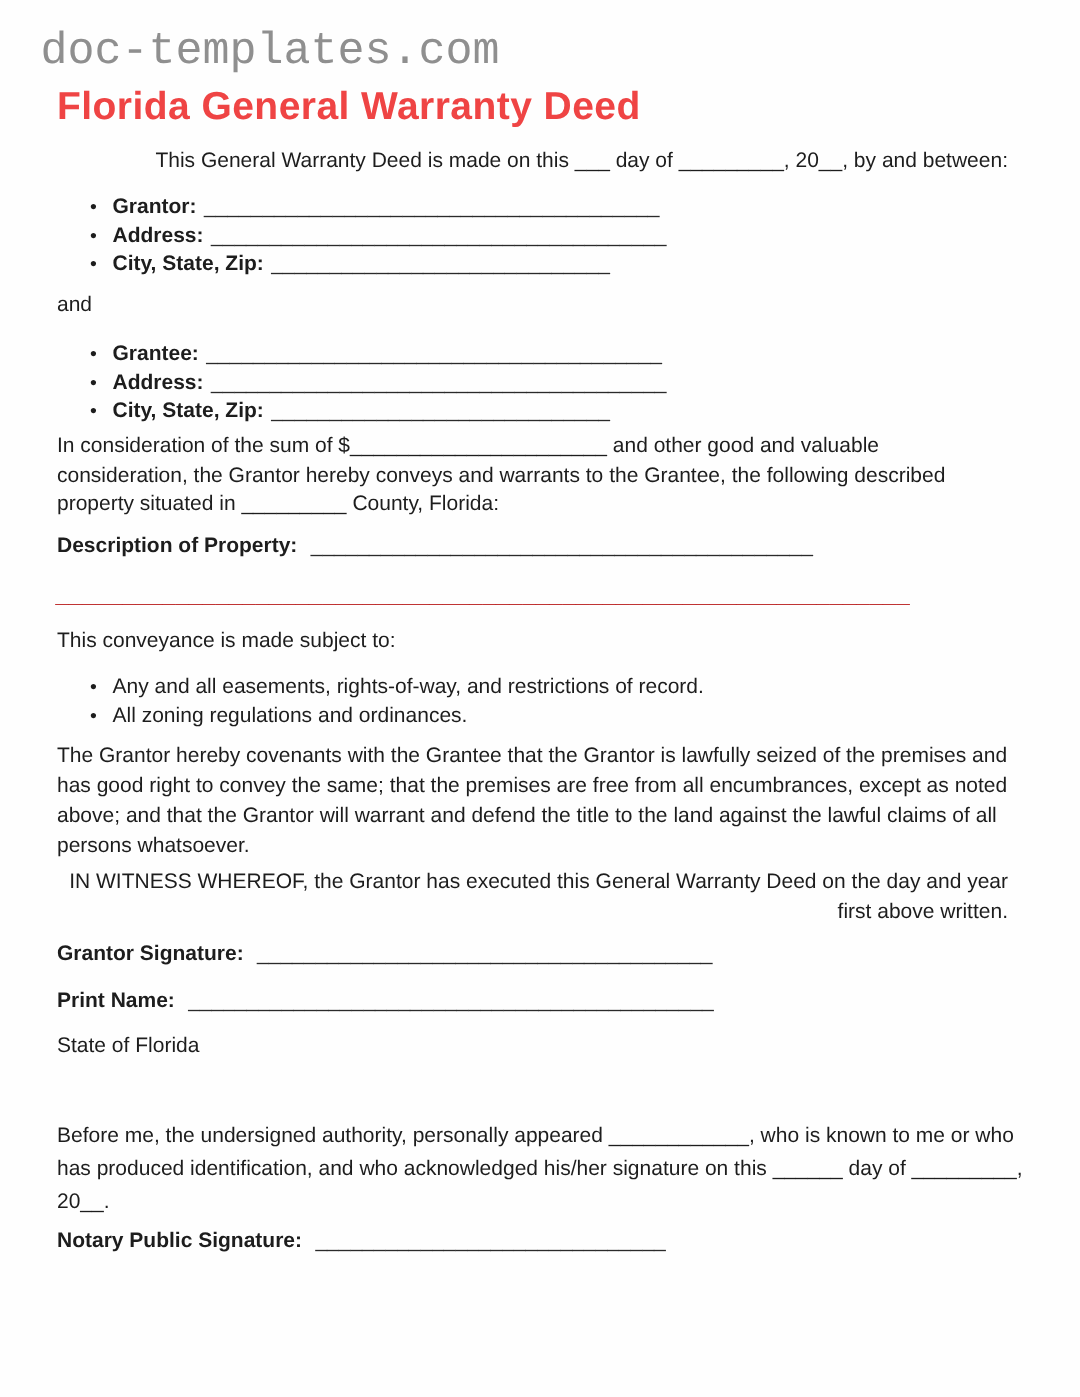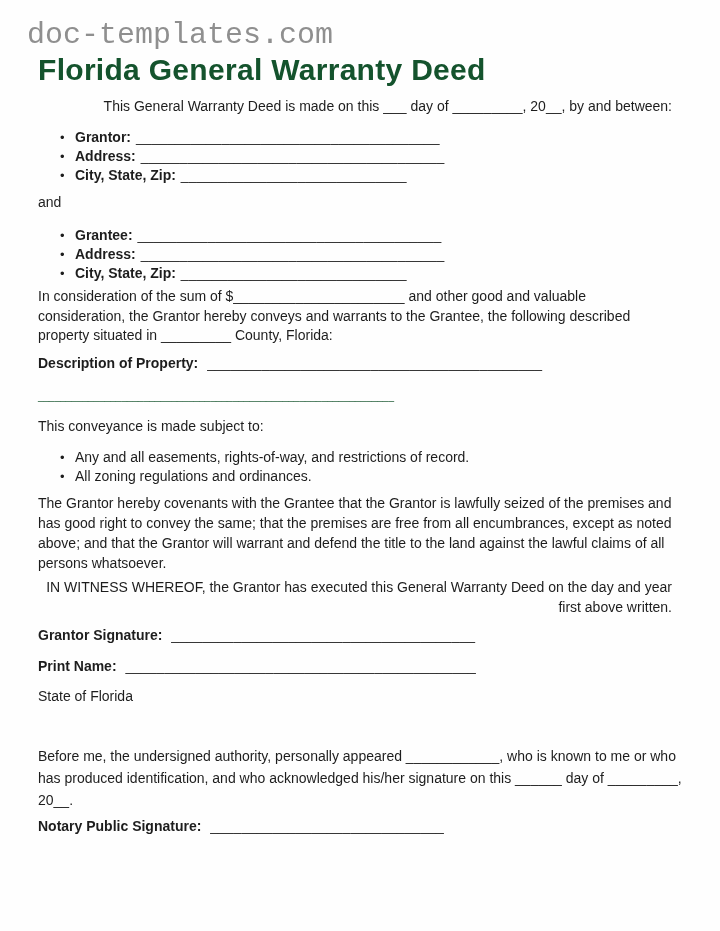--- a/index.html
+++ b/index.html
@@ -11,35 +11,35 @@
     color:#1d1d1d;
     overflow:hidden;
   }
   .abs{position:absolute;}
   .site{
     font-family:"Liberation Mono","DejaVu Sans Mono",monospace;
     font-size:30px;line-height:30px;
     color:#8f8f8f;
   }
   .title{
-    font-size:30px;line-height:30px;
-    font-weight:bold;color:#14532d;
+    font-size:26px;line-height:30px;
+    font-weight:bold;color:#ef4444;
     letter-spacing:0.3px;
     margin:0;
   }
   .para{font-size:14px;line-height:19.5px;}
   .w-main{width:634px;}
   .bullets{font-size:14px;line-height:18px;}
   .brow{display:flex;align-items:baseline;white-space:nowrap;}
   .dot{width:15px;flex:0 0 15px;font-size:13px;}
   .bold{font-weight:bold;}
   .blank{font-weight:normal;white-space:nowrap;color:#2a2a2a;}
   .gap{margin-left:5px;}
   .fieldrow{font-size:14px;line-height:19px;white-space:nowrap;}
-  .contline{font-size:10px;line-height:14px;letter-spacing:0;color:#14532d;}
+  .contline{font-size:16px;line-height:14px;letter-spacing:0;color:#b91c1c;font-style:italic;}
 </style>
 </head>
 <body>
 
 <div class="page">
 
   <div class="abs site" style="top:20px;left:27px;">doc-templates.com</div>
 
   <h1 class="abs title" style="top:55px;left:38px;">Florida General Warranty Deed</h1>
 

